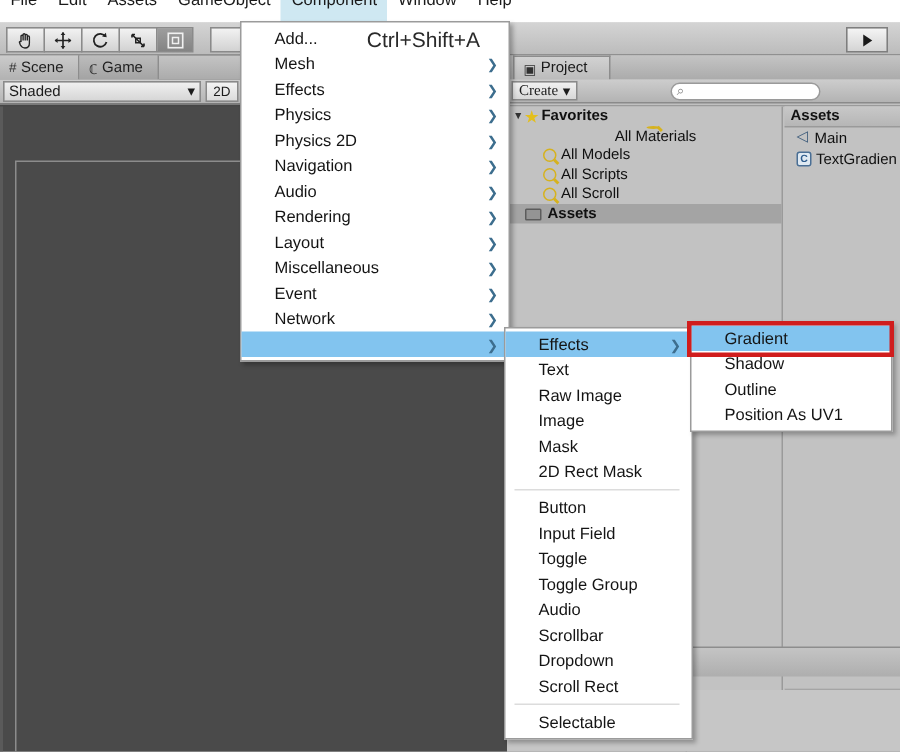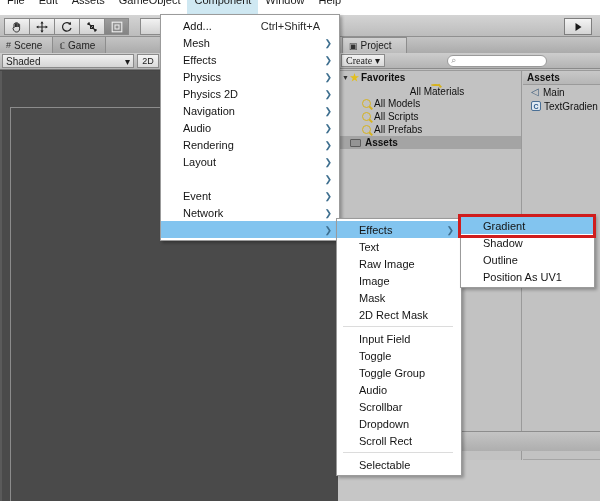--- a/index.html
+++ b/index.html
@@ -316,21 +316,21 @@
     height: 17px;
     display: flex; align-items: center;
     padding: 0 19px 0 22px;
     font-size: 11px;
     color: #141414;
     position: relative;
     white-space: nowrap;
   }
   .mrow.hl { background: #82c4ef; }
   .mrow .lbl { flex: 1; }
-  .mrow .shortcut { color: #2a2a2a; font-size: 11px; margin-left: 24px; }
+  .mrow .shortcut { color: #2a2a2a; font-size: 14px; margin-left: 24px; }
   .mrow .arrow {
     position: absolute; right: 7px;
     font-size: 9px; color: #3d6e8e;
   }
   .msep {
     height: 1px; background: #dcdcdc;
     margin: 3px 8px 3px 6px;
   }
 
   #menu-component { left: 160px; top: 14px; width: 180px; }
@@ -463,21 +463,21 @@
             <span>All Models</span>
           </div>
           <div class="tree-row" style="padding-left: 15px;">
             <span class="tw"></span>
             <span class="mag"></span>
             <span>All Scripts</span>
           </div>
           <div class="tree-row" style="padding-left: 15px;">
             <span class="tw"></span>
             <span class="mag"></span>
-            <span>All Prefabs</span>
+            <span>All Scroll</span>
           </div>
           <div class="tree-row selected" style="padding-left: 3px;">
             <span class="tw"></span>
             <span class="folder-ic"></span>
             <span>Assets</span>
           </div>
         </div>
       <div id="assets-col">
         <div id="assets-header">Assets</div>
         <div id="assets-rows">
@@ -533,20 +533,21 @@
       </div>
       <div class="mrow">
         <span class="lbl">Rendering</span>
         <span class="arrow">❯</span>
       </div>
       <div class="mrow">
         <span class="lbl">Layout</span>
         <span class="arrow">❯</span>
       </div>
       <div class="mrow">
+        <span class="lbl">Miscellaneous</span>
         <span class="arrow">❯</span>
       </div>
       <div class="mrow">
         <span class="lbl">Event</span>
         <span class="arrow">❯</span>
       </div>
       <div class="mrow">
         <span class="lbl">Network</span>
         <span class="arrow">❯</span>
       </div>
@@ -569,20 +570,23 @@
         <span class="lbl">Image</span>
       </div>
       <div class="mrow">
         <span class="lbl">Mask</span>
       </div>
       <div class="mrow">
         <span class="lbl">2D Rect Mask</span>
       </div>
       <div class="msep"></div>
       <div class="mrow">
+        <span class="lbl">Button</span>
+      </div>
+      <div class="mrow">
         <span class="lbl">Input Field</span>
       </div>
       <div class="mrow">
         <span class="lbl">Toggle</span>
       </div>
       <div class="mrow">
         <span class="lbl">Toggle Group</span>
       </div>
       <div class="mrow">
         <span class="lbl">Audio</span>

